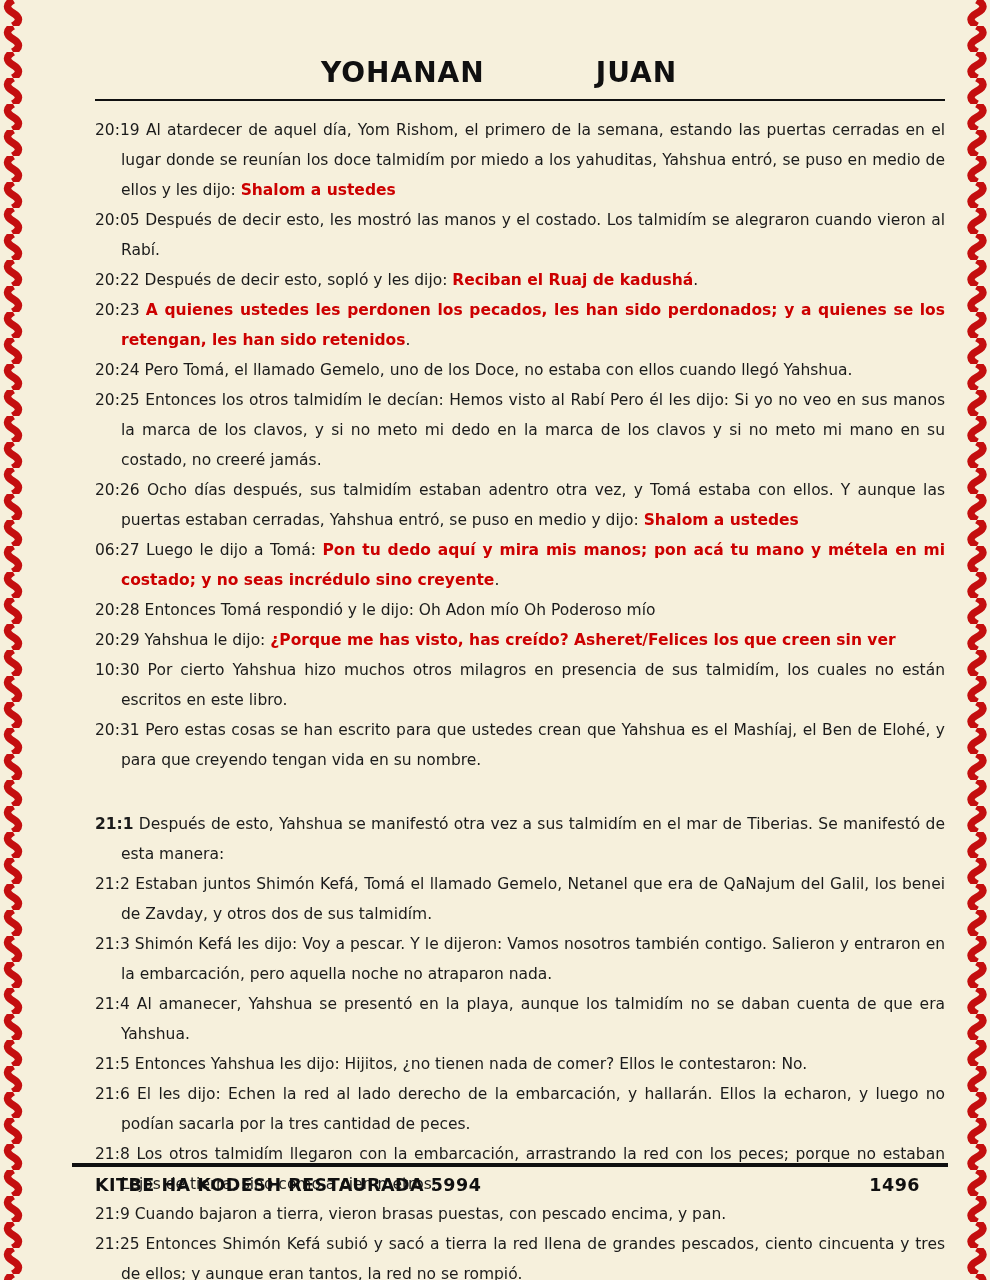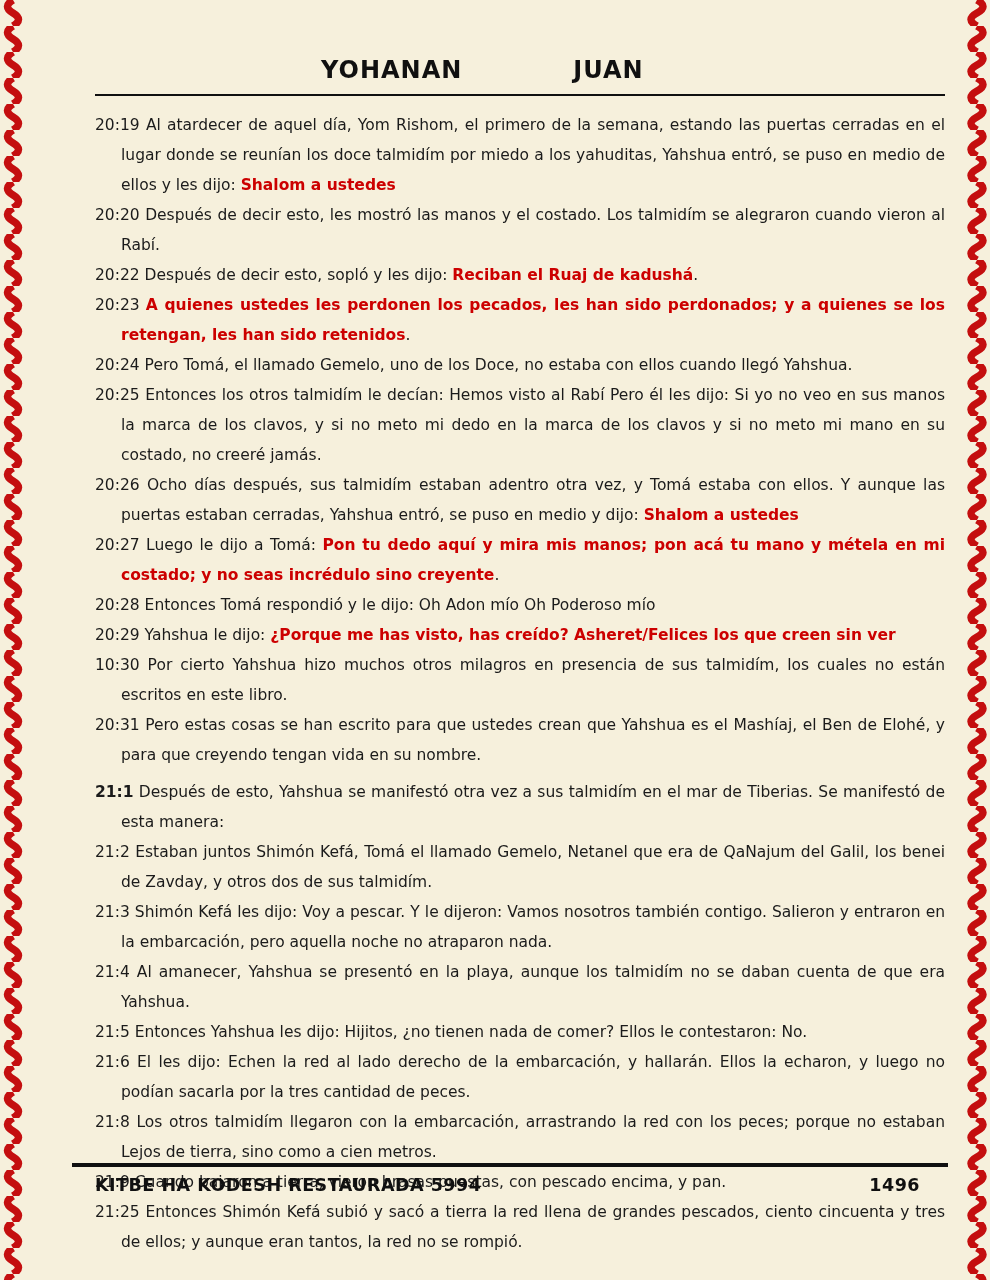--- a/index.html
+++ b/index.html
@@ -12,40 +12,40 @@
     font-family:"DejaVu Sans","Liberation Sans",sans-serif;
   }
   .edge { position:absolute; top:0; width:26px; height:1280px; }
   .edge-left  { left:0; }
   .edge-right { right:0; }
 
   .header-row {
     margin:56px 45px 0 95px;
     display:flex;
     font-weight:bold;
-    font-size:24px;
+    font-size:28px;
     letter-spacing:1px;
     color:#101010;
   }
   .header-row .t1 { margin-left:226px; }
   .header-row .t2 { margin-left:111px; }
 
   .rule {
     margin:10px 45px 0 95px;
     border-top:2.5px solid #101010;
   }
 
   .content {
     margin:14px 45px 0 95px;
     font-size:15.5px;
     line-height:30px;
     text-align:justify;
   }
   .verse { padding-left:26px; text-indent:-26px; }
-  .verse.gap { margin-top:7px; }
+  .verse.gap { margin-top:34px; }
   .vnum { white-space:nowrap; }
   .vnum.bold { font-weight:bold; }
   .seg-red { color:var(--accent,#cc0000); font-weight:bold; }
 
   .footer { position:absolute; left:0; right:0; top:1163px; }
   .footer-rule {
     margin:0 42px 0 72px;
     border-top:4px solid #101010;
   }
   .footer-row {
@@ -79,27 +79,27 @@
 </svg>
 
 <div class="header-row">
   <span class="t1">YOHANAN</span>
   <span class="t2">JUAN</span>
 </div>
 <div class="rule"></div>
 
 <div class="content">
     <p class="verse"><span class="vnum">20:19</span> <span class="seg">Al atardecer de aquel día, Yom Rishom, el primero de la semana, estando las puertas cerradas en el lugar donde se reunían los doce talmidím por miedo a los yahuditas, Yahshua entró, se puso en medio de ellos y les dijo: </span><span class="seg-red">Shalom a ustedes</span></p>
-    <p class="verse"><span class="vnum">20:20</span> <span class="seg">Después de decir esto, les mostró las manos y el costado. Los talmidím se alegraron cuando vieron al Rabí.</span></p>
+    <p class="verse"><span class="vnum">20:05</span> <span class="seg">Después de decir esto, les mostró las manos y el costado. Los talmidím se alegraron cuando vieron al Rabí.</span></p>
     <p class="verse"><span class="vnum">20:22</span> <span class="seg">Después de decir esto, sopló y les dijo: </span><span class="seg-red">Reciban el Ruaj de kadushá</span><span class="seg">.</span></p>
     <p class="verse"><span class="vnum">20:23</span> <span class="seg-red">A quienes ustedes les perdonen los pecados, les han sido perdonados; y a quienes se los retengan, les han sido retenidos</span><span class="seg">.</span></p>
     <p class="verse"><span class="vnum">20:24</span> <span class="seg">Pero Tomá, el llamado Gemelo, uno de los Doce, no estaba con ellos cuando llegó Yahshua.</span></p>
     <p class="verse"><span class="vnum">20:25</span> <span class="seg">Entonces los otros talmidím le decían: Hemos visto al Rabí Pero él les dijo: Si yo no veo en sus manos la marca de los clavos, y si no meto mi dedo en la marca de los clavos y si no meto mi mano en su costado, no creeré jamás.</span></p>
     <p class="verse"><span class="vnum">20:26</span> <span class="seg">Ocho días después, sus talmidím estaban adentro otra vez, y Tomá estaba con ellos. Y aunque las puertas estaban cerradas, Yahshua entró, se puso en medio y dijo: </span><span class="seg-red">Shalom a ustedes</span></p>
-    <p class="verse"><span class="vnum">20:27</span> <span class="seg">Luego le dijo a Tomá: </span><span class="seg-red">Pon tu dedo aquí y mira mis manos; pon acá tu mano y métela en mi costado; y no seas incrédulo sino creyente</span><span class="seg">.</span></p>
+    <p class="verse"><span class="vnum">06:27</span> <span class="seg">Luego le dijo a Tomá: </span><span class="seg-red">Pon tu dedo aquí y mira mis manos; pon acá tu mano y métela en mi costado; y no seas incrédulo sino creyente</span><span class="seg">.</span></p>
     <p class="verse"><span class="vnum">20:28</span> <span class="seg">Entonces Tomá respondió y le dijo: Oh Adon mío Oh Poderoso mío</span></p>
     <p class="verse"><span class="vnum">20:29</span> <span class="seg">Yahshua le dijo: </span><span class="seg-red">¿Porque me has visto, has creído? Asheret/Felices los que creen sin ver</span></p>
     <p class="verse"><span class="vnum">10:30</span> <span class="seg">Por cierto Yahshua hizo muchos otros milagros en presencia de sus talmidím, los cuales no están escritos en este libro.</span></p>
     <p class="verse"><span class="vnum">20:31</span> <span class="seg">Pero estas cosas se han escrito para que ustedes crean que Yahshua es el Mashíaj, el Ben de Elohé, y para que creyendo tengan vida en su nombre.</span></p>
     <p class="verse gap"><span class="vnum bold">21:1</span> <span class="seg">Después de esto, Yahshua se manifestó otra vez a sus talmidím en el mar de Tiberias. Se manifestó de esta manera:</span></p>
     <p class="verse"><span class="vnum">21:2</span> <span class="seg">Estaban juntos Shimón Kefá, Tomá el llamado Gemelo, Netanel que era de QaNajum del Galil, los benei de Zavday, y otros dos de sus talmidím.</span></p>
     <p class="verse"><span class="vnum">21:3</span> <span class="seg">Shimón Kefá les dijo: Voy a pescar. Y le dijeron: Vamos nosotros también contigo. Salieron y entraron en la embarcación, pero aquella noche no atraparon nada.</span></p>
     <p class="verse"><span class="vnum">21:4</span> <span class="seg">Al amanecer, Yahshua se presentó en la playa, aunque los talmidím no se daban cuenta de que era Yahshua.</span></p>
     <p class="verse"><span class="vnum">21:5</span> <span class="seg">Entonces Yahshua les dijo: Hijitos, ¿no tienen nada de comer? Ellos le contestaron: No.</span></p>
     <p class="verse"><span class="vnum">21:6</span> <span class="seg">El les dijo: Echen la red al lado derecho de la embarcación, y hallarán. Ellos la echaron, y luego no podían sacarla por la tres cantidad de peces.</span></p>

